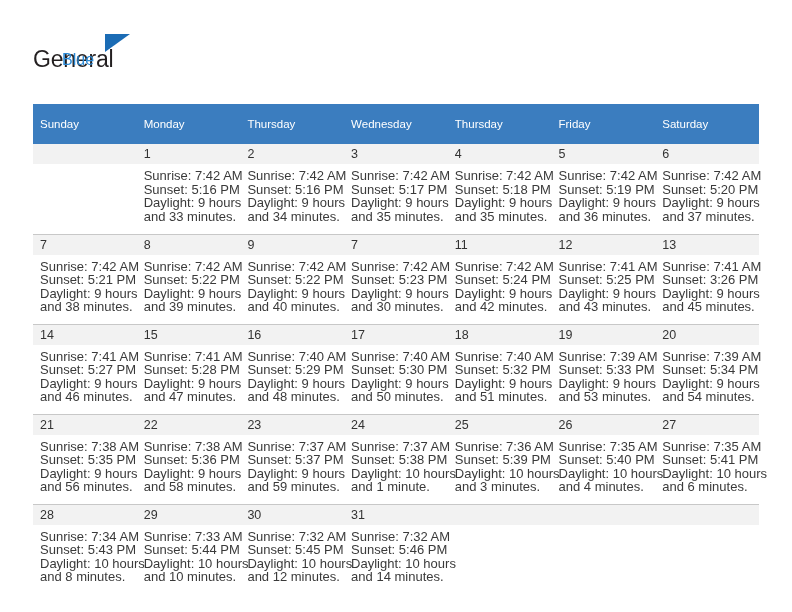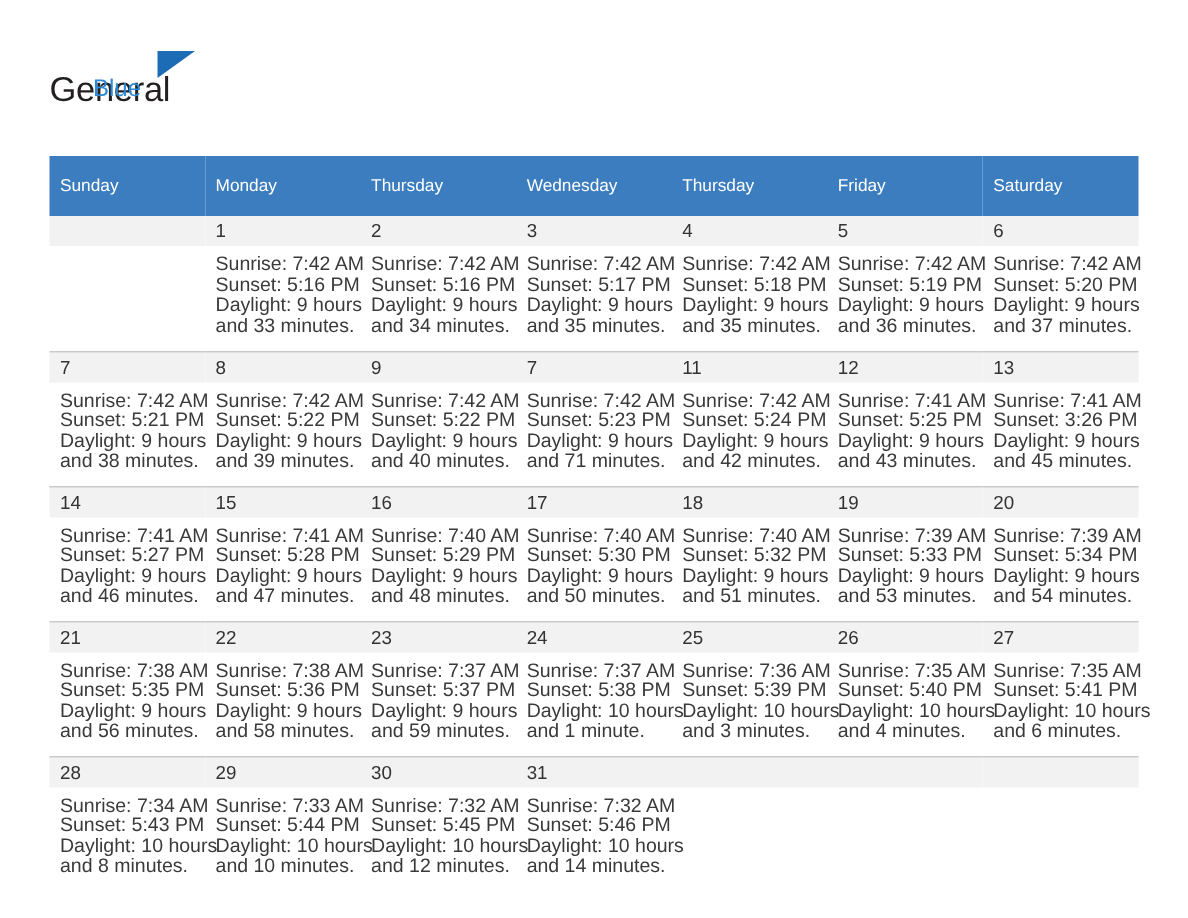--- a/index.html
+++ b/index.html
@@ -241,21 +241,21 @@
               <span>Daylight: 9 hours</span>
               <span>and 40 minutes.</span>
             </span>
           </td>
           <td>
             <span class="daynum">7</span>
             <span class="info">
               <span>Sunrise: 7:42 AM</span>
               <span>Sunset: 5:23 PM</span>
               <span>Daylight: 9 hours</span>
-              <span>and 71 minutes.</span>
+              <span>and 30 minutes.</span>
             </span>
           </td>
           <td>
             <span class="daynum">11</span>
             <span class="info">
               <span>Sunrise: 7:42 AM</span>
               <span>Sunset: 5:24 PM</span>
               <span>Daylight: 9 hours</span>
               <span>and 42 minutes.</span>
             </span>

